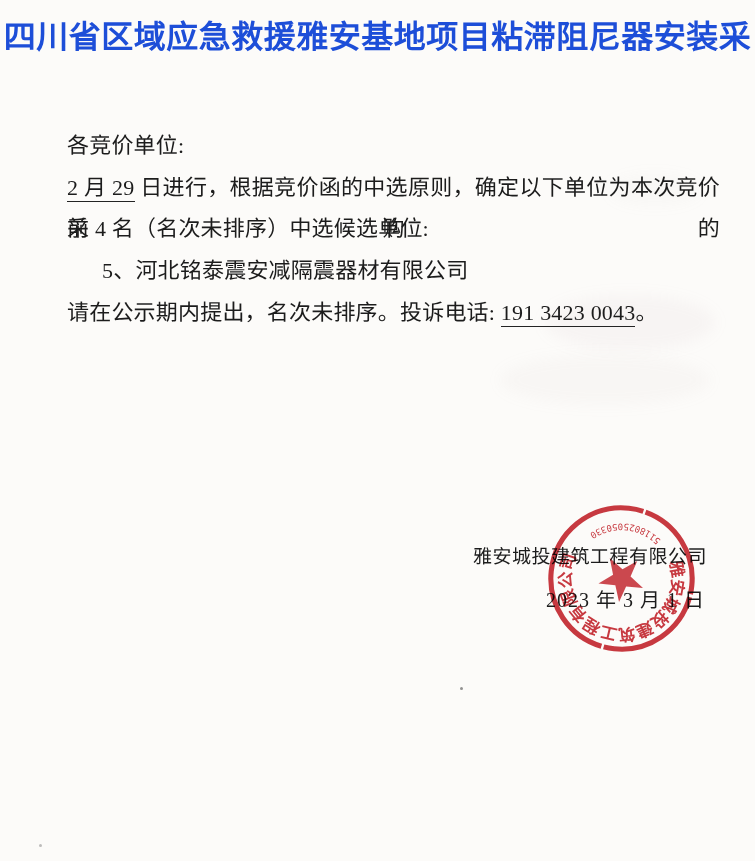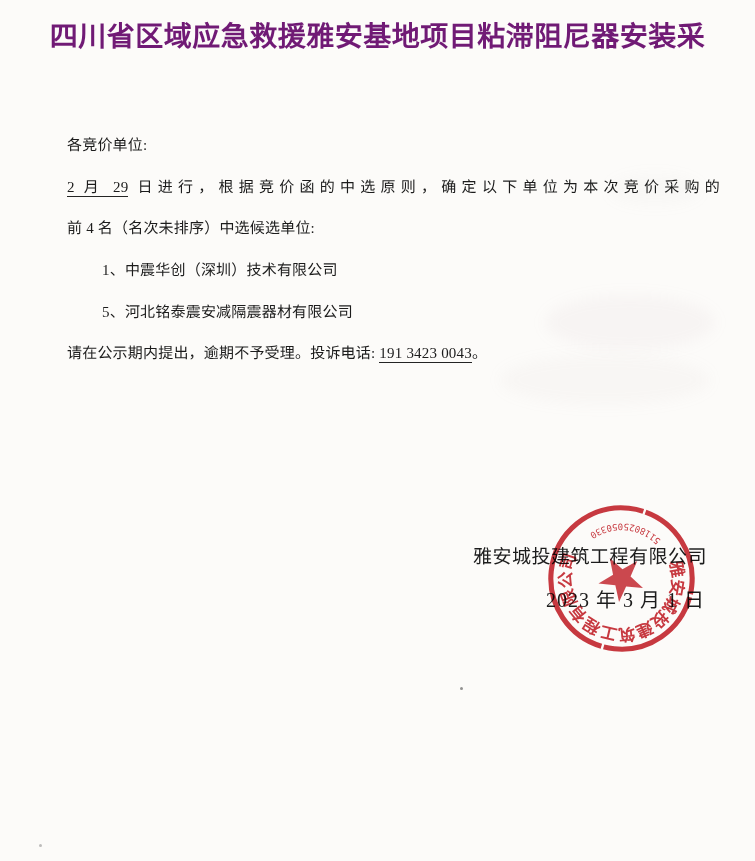--- a/index.html
+++ b/index.html
@@ -18,29 +18,29 @@
   }
   
   .smudge{position:absolute;border-radius:50%;filter:blur(7px);pointer-events:none;}
   .speck{position:absolute;width:3px;height:3px;border-radius:50%;background:rgba(60,60,60,.55);}
   
   .doc-title{
     position:absolute;top:16px;left:0;width:755px;
     text-align:center;
     font-family:"Liberation Sans","DejaVu Sans",sans-serif;
     font-weight:700;
-    font-size:28px;
+    font-size:32px;
     line-height:42px;
     letter-spacing:.5px;
-    color:#701a75;
+    color:#1d4ed8;
   }
   
   .body-block{
     position:absolute;top:125px;left:67px;width:653px;
-    font-size:15px;
+    font-size:22px;
     color:#1c1c1c;
   }
   .line{
     height:41.7px;
     line-height:41.7px;
     white-space:nowrap;
     letter-spacing:.2px;
   }
   .line.indent{padding-left:41px;}
   .line.list{padding-left:35px;}
@@ -85,23 +85,22 @@
   <div class="speck" style="left:39px;top:844px;opacity:.6;"></div>
 
   <div class="doc-title">
     <div>四川省区域应急救援雅安基地项目粘滞阻尼器安装采</div>
   </div>
 
   <div class="body-block">
       <div class="line margin"><span>各竞价单位:</span></div>
       <div class="line margin flush"><span class="u">2 月 29</span><span> 日进行，根据竞价函的中选原则，确定以下单位为本次竞价采购的</span></div>
       <div class="line margin"><span>前 4 名（名次未排序）中选候选单位:</span></div>
-      <div class="line list"><span>1、中震华创（深圳）技术有限公司</span></div>
       <div class="line list"><span>5、河北铭泰震安减隔震器材有限公司</span></div>
-      <div class="line margin"><span>请在公示期内提出，逾期不予受理。投诉电话: </span><span class="u">191 3423 0043</span><span>。</span></div>
+      <div class="line margin"><span>请在公示期内提出，名次未排序。投诉电话: </span><span class="u">191 3423 0043</span><span>。</span></div>
     </div>
 
   <div class="sig-company">雅安城投建筑工程有限公司</div>
   <div class="sig-date">2023 年 3 月 1 日</div>
 
   <div class="stamp">
     <svg width="157" height="157" viewBox="0 0 200 200">
       <defs>
         <path id="sealNamePath" d="M 42 127 A 64 64 0 1 1 158 127" fill="none"></path>
         <path id="sealCodePath" d="M 55 153.6 A 70 70 0 0 0 145 153.6" fill="none"></path>

